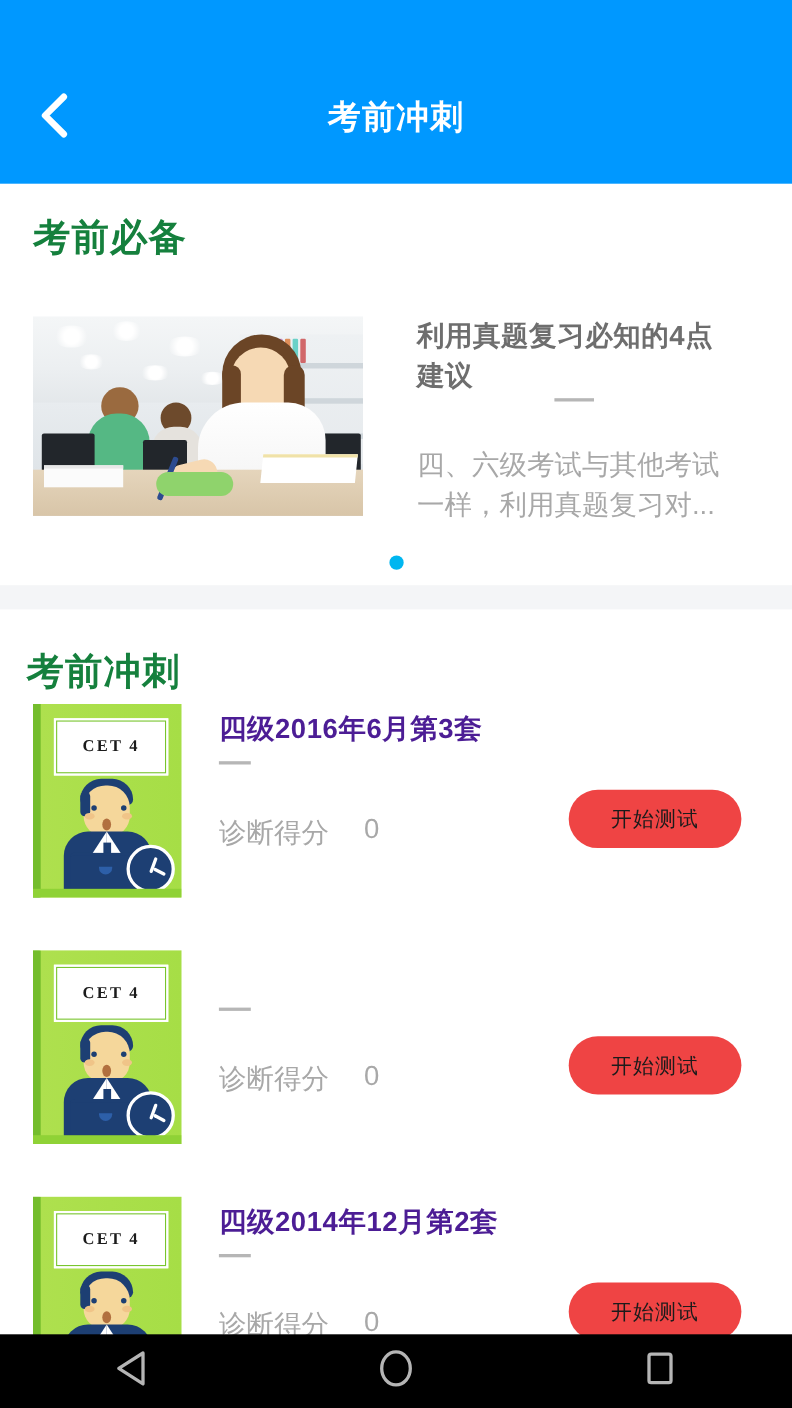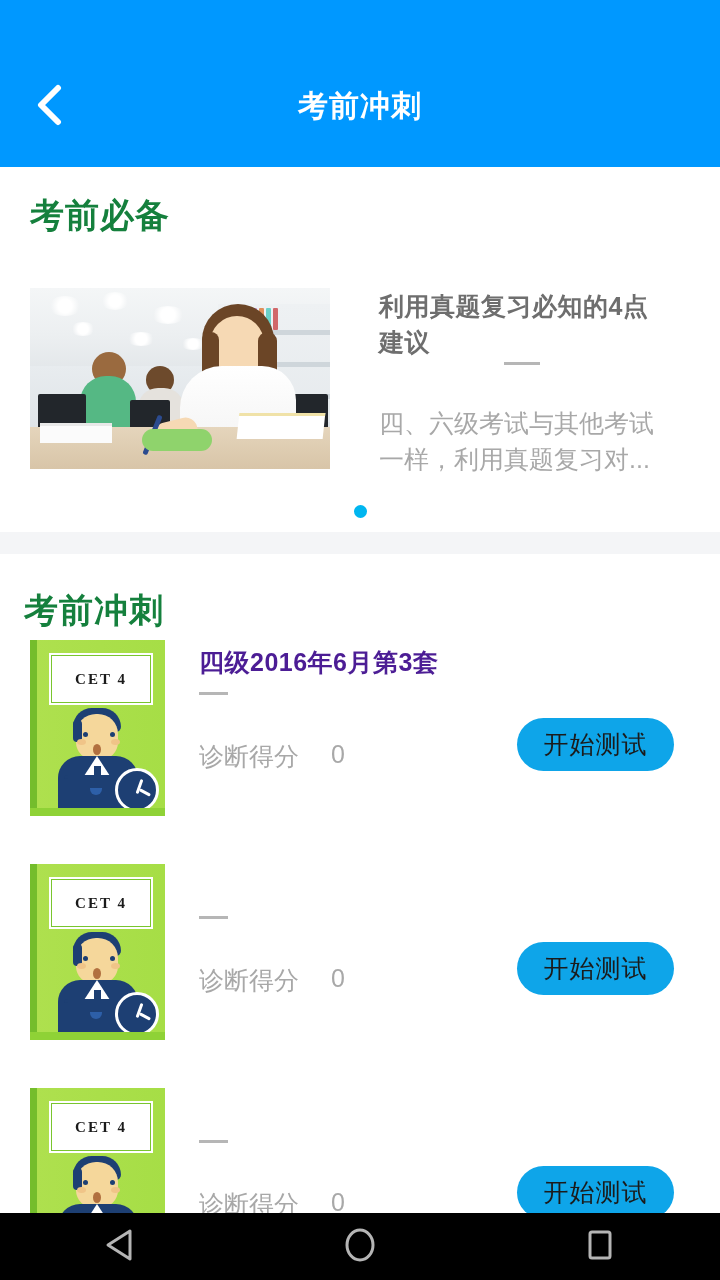--- a/index.html
+++ b/index.html
@@ -295,23 +295,23 @@
     position: absolute; left: 199px; top: 100px;
     color: #a8a8a8; font-size: 25px;
   }
   .mock-score-value {
     position: absolute; left: 331px; top: 100px;
     color: #a8a8a8; font-size: 25px;
   }
   .start-btn {
     position: absolute; left: 517px; top: 78px;
     width: 157px; height: 53px;
-    background: #0ea5e9;
+    background: #ef4444;
     border: none; border-radius: 27px;
-    color: #1b1b1b; font-size: 25px;
+    color: #1b1b1b; font-size: 19px;
     font-family: Liberation Mono, monospace;
     letter-spacing: 1px;
     cursor: pointer;
   }
 
   
   .navbar {
     position: absolute; left: 0; top: 1213px;
     width: 720px; height: 67px;
     background: #000000;
@@ -502,20 +502,21 @@
         <div class="fig-tie"></div>
         <div class="fig-laptop"></div>
         <div class="fig-laptop-logo"></div>
         <div class="fig-laptop-base"></div>
         <div class="fig-clock">
           <div class="fig-clock-h1"></div>
           <div class="fig-clock-h2"></div>
         </div>
         <div class="book-ground"></div>
       </div>
+      <div class="mock-title">四级2014年12月第2套</div>
       <div class="mock-rule"></div>
       <div class="mock-score-label">诊断得分</div>
       <div class="mock-score-value">0</div>
       <button class="start-btn">开始测试</button>
     </div>
 
   </div>
 
   <div class="navbar">
     <div class="nav-btn">

